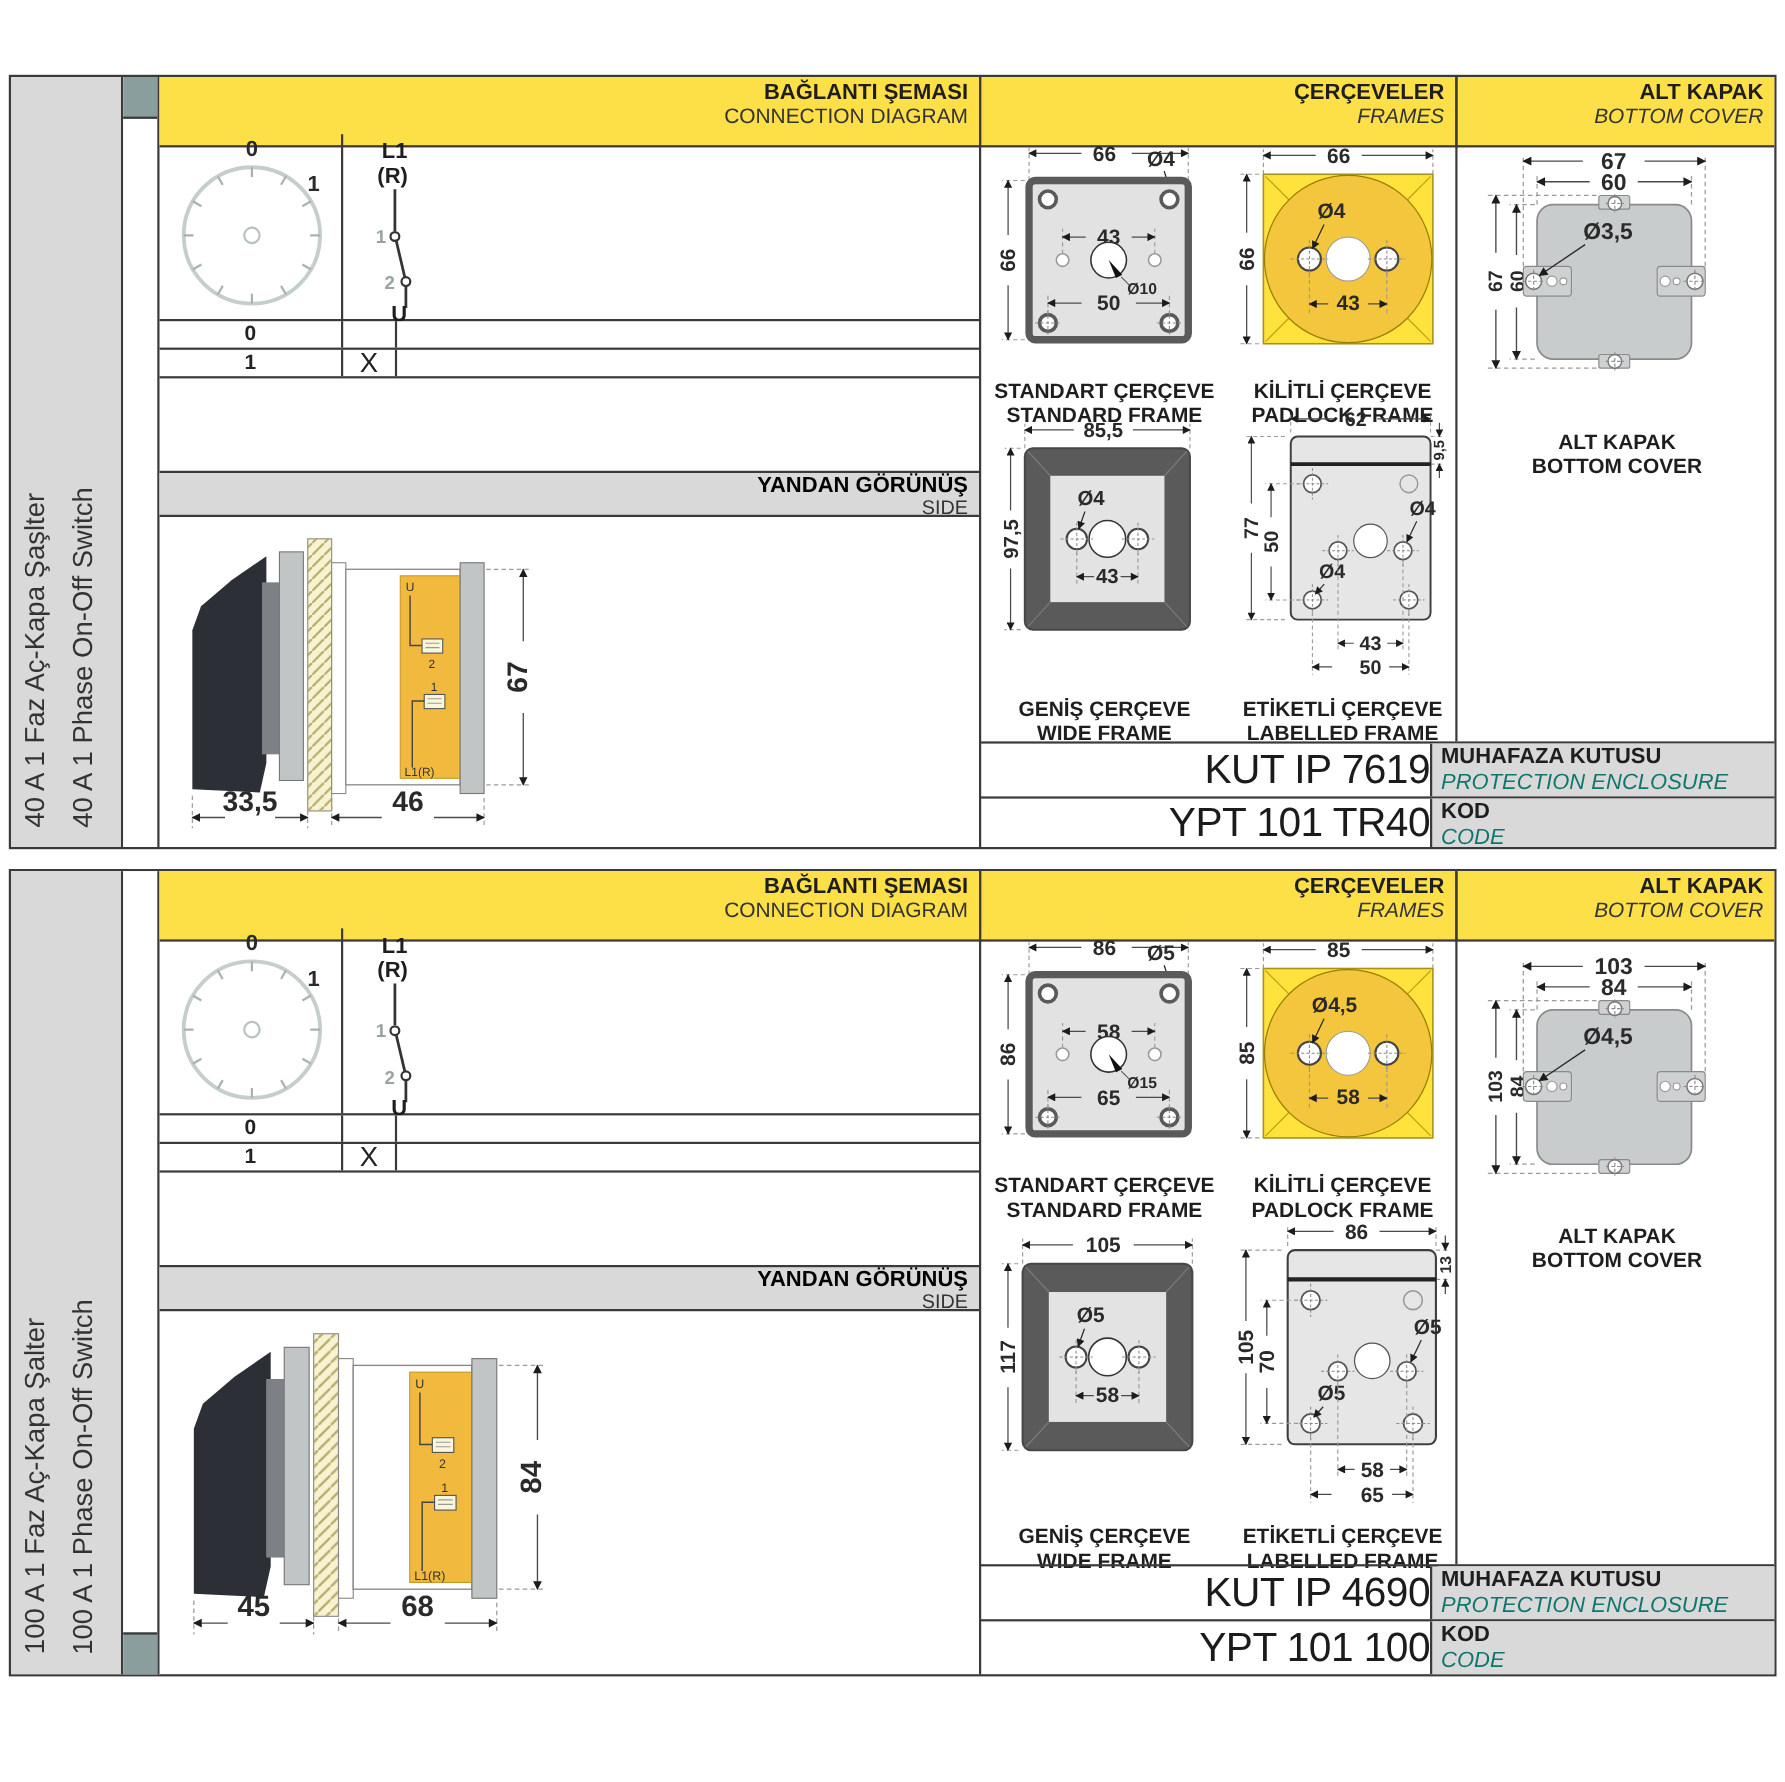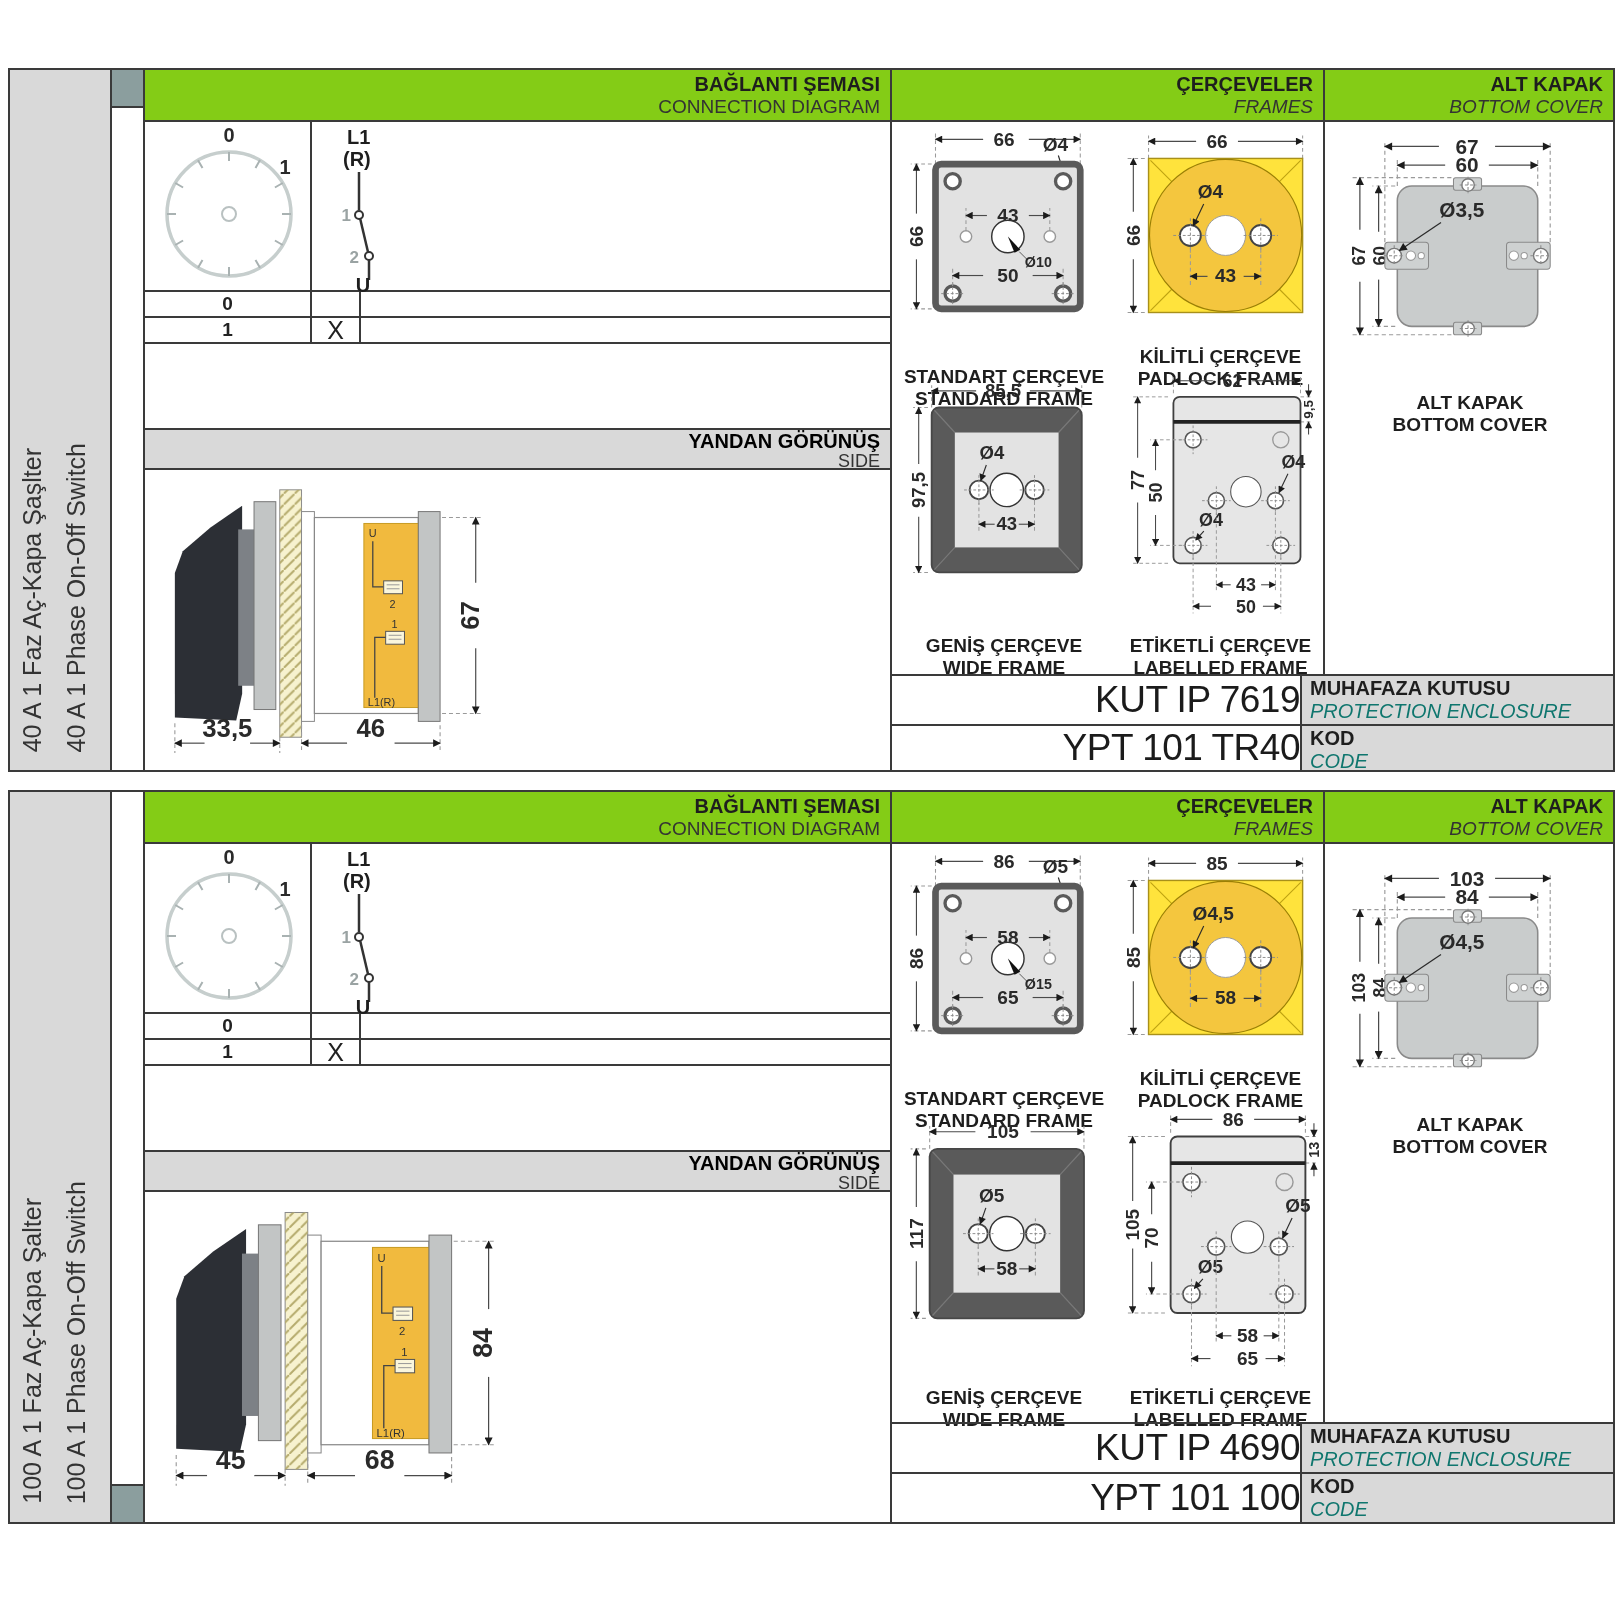--- a/index.html
+++ b/index.html
@@ -17,21 +17,21 @@
 
   
   .idx-strip{position:absolute;left:102px;top:0;bottom:0;width:31px;background:#fff;border-right:2px solid #3a3a3a;}
   .idx-tab{position:absolute;left:0;width:100%;height:36px;background:#8b9e9e;}
   .p1 .idx-tab{top:0;border-bottom:2px solid #3a3a3a;}
   .p2 .idx-tab{bottom:0;border-top:2px solid #3a3a3a;}
 
   .content{position:absolute;left:135px;top:0;right:0;bottom:0;}
 
   
-  .hdr{position:absolute;top:0;height:52px;background:#84cc16;border-bottom:2px solid #3a3a3a;
+  .hdr{position:absolute;top:0;height:64px;background:#fde047;border-bottom:2px solid #3a3a3a;
        text-align:right;padding:2px 10px 0 0;box-sizing:border-box;}
   .hdr .l1{font-weight:bold;font-size:20px;line-height:24px;color:#1e1e1e;}
   .hdr .l2{font-size:19px;line-height:22px;color:#333;}
   .hdr .l2.it{font-style:italic;}
   .hdr-conn{left:0;width:745px;}
   .hdr-frames{left:745px;width:433px;border-left:2px solid #3a3a3a;box-sizing:border-box;}
   .hdr-cover{left:1178px;right:0;border-left:2px solid #3a3a3a;box-sizing:border-box;}
 
   .col-div1{position:absolute;left:745px;top:0;bottom:0;width:2px;background:#3a3a3a;}
   .col-div2{position:absolute;left:1178px;top:0;width:2px;background:#3a3a3a;}
@@ -56,21 +56,21 @@
   .sideview-svg{position:absolute;left:8px;top:402px;}
 
   
   .std-svg{position:absolute;left:758px;top:56px;}
   .pad-svg{position:absolute;left:975px;top:58px;}
   .wide-svg{position:absolute;left:758px;}
   .lab-svg{position:absolute;left:972px;}
   .p1 .wide-svg{top:306px;height:252px;} .p2 .wide-svg{top:318px;height:272px;}
   .p1 .lab-svg{top:300px;height:264px;}  .p2 .lab-svg{top:316px;height:280px;}
   .fcap{position:absolute;text-align:center;font-weight:bold;font-size:19px;line-height:22px;color:#1e1e1e;}
-  .cap-std{left:748px;width:222px;top:276px;margin-top:20px;}
+  .cap-std{left:748px;width:222px;top:276px;}
   .cap-pad{left:968px;width:215px;top:276px;}
   .p1 .cap-wide{left:748px;width:222px;top:565px;} .p2 .cap-wide{left:748px;width:222px;top:595px;}
   .p1 .cap-lab{left:968px;width:215px;top:565px;}  .p2 .cap-lab{left:968px;width:215px;top:595px;}
 
   
   .cover-svg{position:absolute;left:1192px;top:64px;width:260px;height:208px;}
   .p2 .cover-svg{height:228px;}
   .cap-cover{left:1185px;width:280px;top:322px;}
 
   

